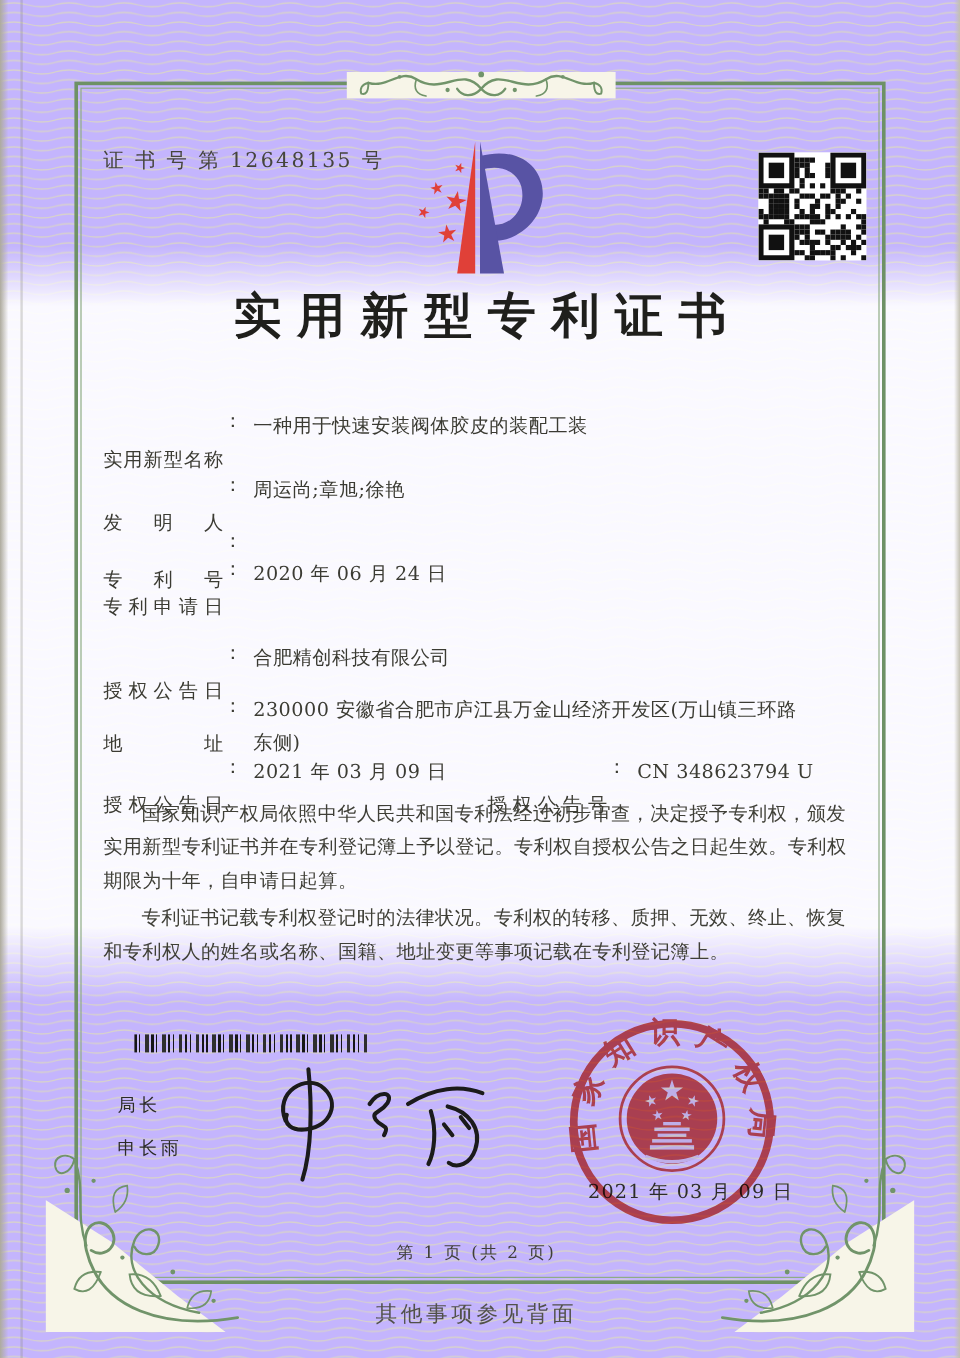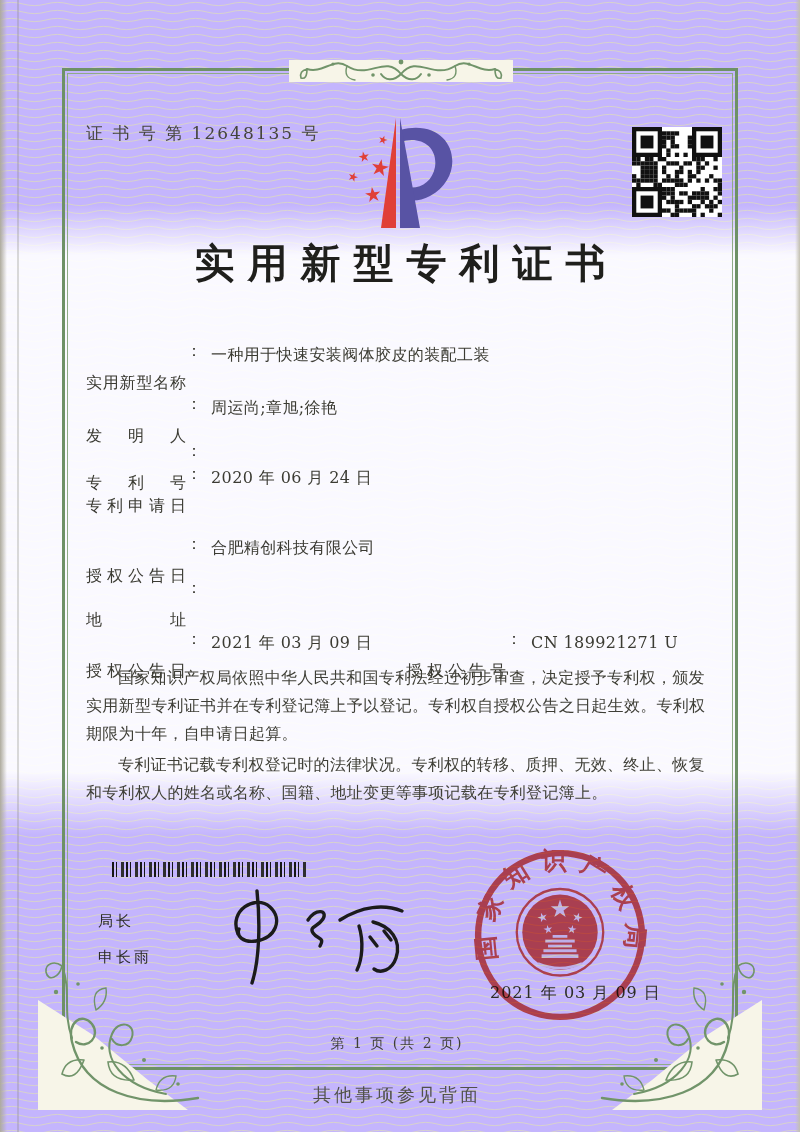--- a/index.html
+++ b/index.html
@@ -342,30 +342,31 @@
     <span class="fvalue">2020 年 06 月 24 日</span>
   </div>
   <div class="row r5">
     <span class="flabel">授权公告日</span>
       <span class="fcolon">：</span>
     <span class="fvalue">合肥精创科技有限公司</span>
   </div>
   <div class="row r6">
     <span class="flabel">地址</span>
       <span class="fcolon">：</span>
+    <span class="fvalue">230000 安徽省合肥市庐江县万金山经济开发区(万山镇三环路东侧)</span>
   </div>
   <div class="row g1">
     <span class="flabel">授权公告日</span>
       <span class="fcolon">：</span>
     <span class="fvalue">2021 年 03 月 09 日</span>
   </div>
   <div class="row g2">
     <span class="flabel">授权公告号</span>
       <span class="fcolon">：</span>
-    <span class="fvalue">CN 189921271 U</span>
+    <span class="fvalue">CN 348623794 U</span>
   </div>
 
   <div class="paras">
     <p>国家知识产权局依照中华人民共和国专利法经过初步审查，决定授予专利权，颁发实用新型专利证书并在专利登记簿上予以登记。专利权自授权公告之日起生效。专利权期限为十年，自申请日起算。</p>
     <p>专利证书记载专利权登记时的法律状况。专利权的转移、质押、无效、终止、恢复和专利权人的姓名或名称、国籍、地址变更等事项记载在专利登记簿上。</p>
   </div>
 
   <div class="barcode"></div>
 
   <div class="director d1">局长</div>

